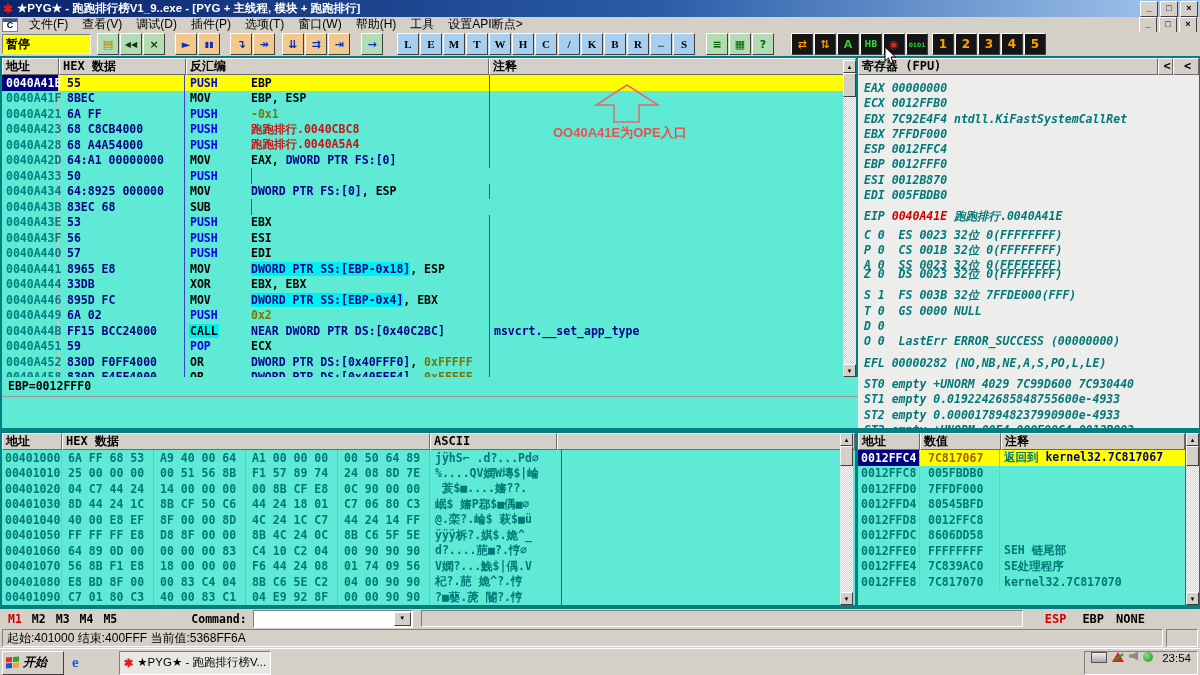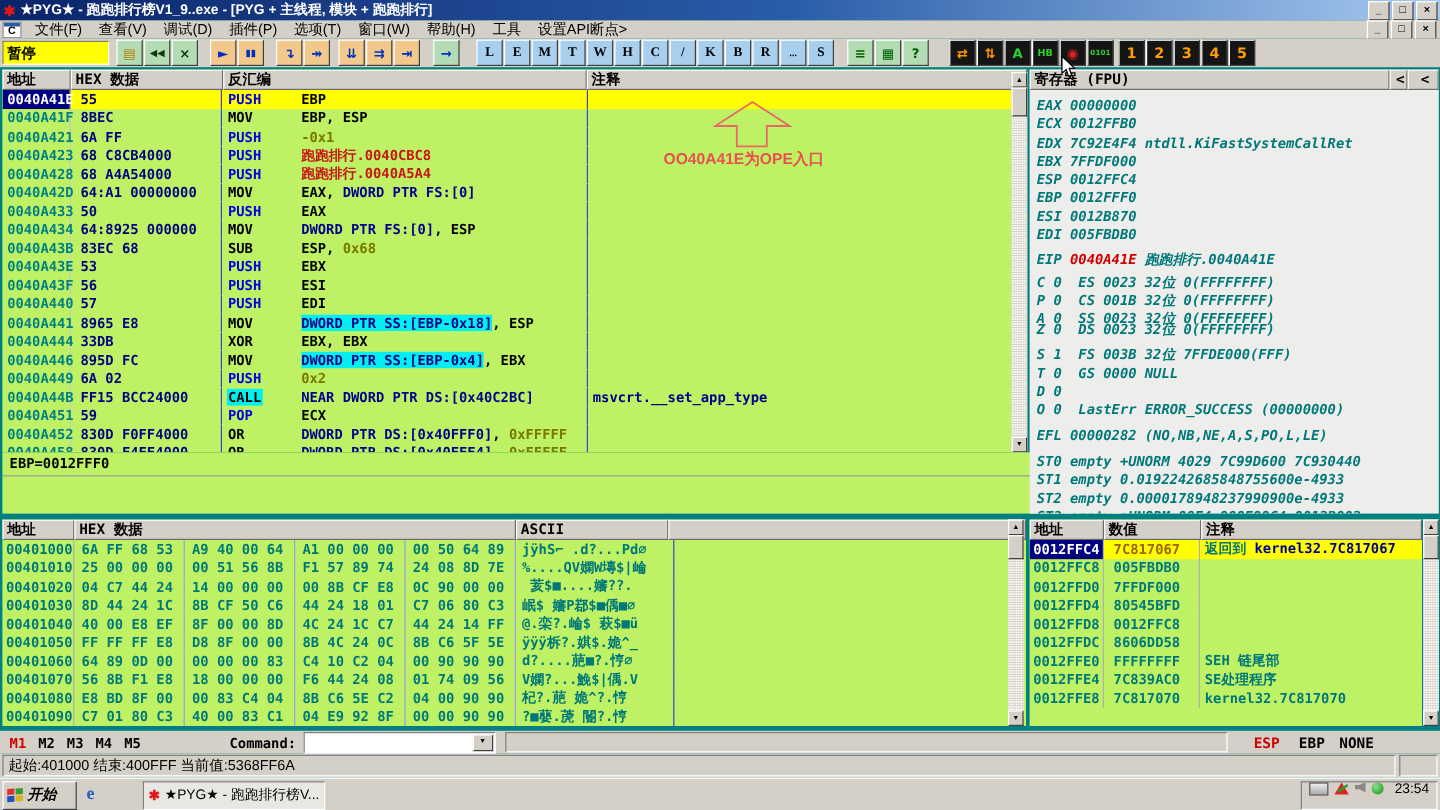--- a/index.html
+++ b/index.html
@@ -35,21 +35,21 @@
   .tbtn.g2{background:#b4dcb4;color:#0030c0;}
   .tbtn.yl{color:#b08000;}
   .tbtn.o{background:#f2c88c;color:#0030c0;}
   .tbtn.bl{background:#a8d0ee;color:#000;font-family:"Liberation Serif",serif;}
   .tbtn.gicon{background:#b4dcb4;color:#006000;}
   .tbtn.blk{background:#151515;color:#ff9800;}
   .tbtn.gn{color:#30d030;}
   .tbtn.rd{color:#e02020;}
   .tbtn.num{color:#ffa000;font-size:12px;}
   
-  .pane{position:absolute;background:#bef264;overflow:hidden;}
+  .pane{position:absolute;background:#5eead4;overflow:hidden;}
   .phead{display:flex;height:17px;background:#d4d0c8;font-size:12px;font-weight:bold;color:#000;flex:none;}
   .hcell{border:1px solid;border-color:#fff #6c6c6c #6c6c6c #fff;padding-left:3px;line-height:15px;
     white-space:nowrap;overflow:hidden;box-sizing:border-box;}
   
   .drow{display:flex;height:15.5px;align-items:center;white-space:pre;overflow:hidden;}
   .drow.sel{background:#ffff00;}
   .c-addr{width:57px;flex:none;color:#008080;padding-left:4px;border-right:1px solid #c8c8c8;height:100%;display:flex;align-items:center;box-sizing:border-box;}
   .drow.sel .c-addr{background:#000080;color:#fff;}
   .c-hex{width:126px;flex:none;color:#000080;padding-left:8px;border-right:1px solid #4040d0;height:100%;display:flex;align-items:center;box-sizing:border-box;}
   .c-mnem{width:62px;flex:none;padding-left:4px;}
@@ -201,23 +201,23 @@
       <span class="hcell" style="width:303px;">反汇编</span>
       <span class="hcell" style="flex:1;">注释</span>
     </div>
     <div id="disasm-rows" style="height:302px;overflow:hidden;">
         <div class="drow sel"><span class="c-addr">0040A41E</span><span class="c-hex">55</span><span class="c-mnem"><span class="mn-b">PUSH</span></span><span class="c-ops"><span class="op-k">EBP</span></span><span class="c-com"></span></div>
         <div class="drow"><span class="c-addr">0040A41F</span><span class="c-hex">8BEC</span><span class="c-mnem"><span class="mn-k">MOV</span></span><span class="c-ops"><span class="op-k">EBP, ESP</span></span><span class="c-com"></span></div>
         <div class="drow"><span class="c-addr">0040A421</span><span class="c-hex">6A FF</span><span class="c-mnem"><span class="mn-b">PUSH</span></span><span class="c-ops"><span class="op-o">-0x1</span></span><span class="c-com"></span></div>
         <div class="drow"><span class="c-addr">0040A423</span><span class="c-hex">68 C8CB4000</span><span class="c-mnem"><span class="mn-b">PUSH</span></span><span class="c-ops"><span class="op-r">跑跑排行.0040CBC8</span></span><span class="c-com"></span></div>
         <div class="drow"><span class="c-addr">0040A428</span><span class="c-hex">68 A4A54000</span><span class="c-mnem"><span class="mn-b">PUSH</span></span><span class="c-ops"><span class="op-r">跑跑排行.0040A5A4</span></span><span class="c-com"></span></div>
         <div class="drow"><span class="c-addr">0040A42D</span><span class="c-hex">64:A1 00000000</span><span class="c-mnem"><span class="mn-k">MOV</span></span><span class="c-ops"><span class="op-k">EAX, </span><span class="op-n">DWORD PTR FS:[0]</span></span><span class="c-com"></span></div>
-        <div class="drow"><span class="c-addr">0040A433</span><span class="c-hex">50</span><span class="c-mnem"><span class="mn-b">PUSH</span></span><span class="c-ops"><span class="op-k">EAX</span></span><span class="c-com"></span></div>
+        <div class="drow"><span class="c-addr">0040A433</span><span class="c-hex">50</span><span class="c-mnem"><span class="mn-b">PUSH</span></span><span class="c-com"></span></div>
         <div class="drow"><span class="c-addr">0040A434</span><span class="c-hex">64:8925 000000</span><span class="c-mnem"><span class="mn-k">MOV</span></span><span class="c-ops"><span class="op-n">DWORD PTR FS:[0]</span><span class="op-k">, ESP</span></span><span class="c-com"></span></div>
-        <div class="drow"><span class="c-addr">0040A43B</span><span class="c-hex">83EC 68</span><span class="c-mnem"><span class="mn-k">SUB</span></span><span class="c-ops"><span class="op-k">ESP, </span><span class="op-o">0x68</span></span><span class="c-com"></span></div>
+        <div class="drow"><span class="c-addr">0040A43B</span><span class="c-hex">83EC 68</span><span class="c-mnem"><span class="mn-k">SUB</span></span><span class="c-com"></span></div>
         <div class="drow"><span class="c-addr">0040A43E</span><span class="c-hex">53</span><span class="c-mnem"><span class="mn-b">PUSH</span></span><span class="c-ops"><span class="op-k">EBX</span></span><span class="c-com"></span></div>
         <div class="drow"><span class="c-addr">0040A43F</span><span class="c-hex">56</span><span class="c-mnem"><span class="mn-b">PUSH</span></span><span class="c-ops"><span class="op-k">ESI</span></span><span class="c-com"></span></div>
         <div class="drow"><span class="c-addr">0040A440</span><span class="c-hex">57</span><span class="c-mnem"><span class="mn-b">PUSH</span></span><span class="c-ops"><span class="op-k">EDI</span></span><span class="c-com"></span></div>
         <div class="drow"><span class="c-addr">0040A441</span><span class="c-hex">8965 E8</span><span class="c-mnem"><span class="mn-k">MOV</span></span><span class="c-ops"><span class="op-hl">DWORD PTR SS:[EBP-0x18]</span><span class="op-k">, ESP</span></span><span class="c-com"></span></div>
         <div class="drow"><span class="c-addr">0040A444</span><span class="c-hex">33DB</span><span class="c-mnem"><span class="mn-k">XOR</span></span><span class="c-ops"><span class="op-k">EBX, EBX</span></span><span class="c-com"></span></div>
         <div class="drow"><span class="c-addr">0040A446</span><span class="c-hex">895D FC</span><span class="c-mnem"><span class="mn-k">MOV</span></span><span class="c-ops"><span class="op-hl">DWORD PTR SS:[EBP-0x4]</span><span class="op-k">, EBX</span></span><span class="c-com"></span></div>
         <div class="drow"><span class="c-addr">0040A449</span><span class="c-hex">6A 02</span><span class="c-mnem"><span class="mn-b">PUSH</span></span><span class="c-ops"><span class="op-o">0x2</span></span><span class="c-com"></span></div>
         <div class="drow"><span class="c-addr">0040A44B</span><span class="c-hex">FF15 BCC24000</span><span class="c-mnem"><span class="mn-cy">CALL</span></span><span class="c-ops"><span class="op-n">NEAR DWORD PTR DS:[0x40C2BC]</span></span><span class="c-com">msvcrt.__set_app_type</span></div>
         <div class="drow"><span class="c-addr">0040A451</span><span class="c-hex">59</span><span class="c-mnem"><span class="mn-b">POP</span></span><span class="c-ops"><span class="op-k">ECX</span></span><span class="c-com"></span></div>
         <div class="drow"><span class="c-addr">0040A452</span><span class="c-hex">830D F0FF4000</span><span class="c-mnem"><span class="mn-k">OR</span></span><span class="c-ops"><span class="op-n">DWORD PTR DS:[0x40FFF0]</span><span class="op-k">, </span><span class="op-o">0xFFFFF</span></span><span class="c-com"></span></div>

